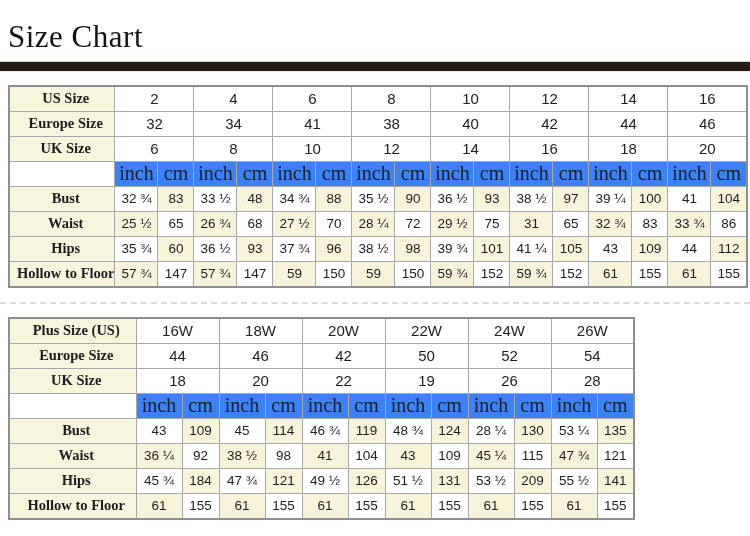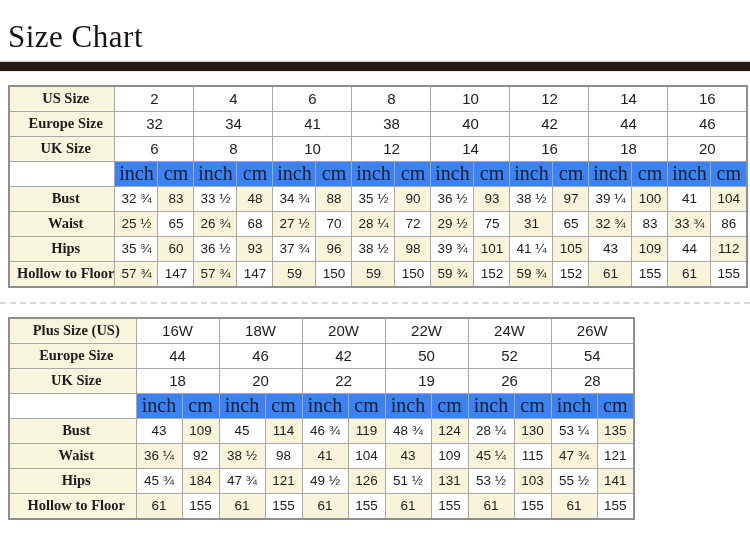--- a/index.html
+++ b/index.html
@@ -292,21 +292,21 @@
           <th class="label">Hips</th>
           <td class="m white">45 ¾</td>
           <td class="m cream">184</td>
           <td class="m white">47 ¾</td>
           <td class="m cream">121</td>
           <td class="m white">49 ½</td>
           <td class="m cream">126</td>
           <td class="m white">51 ½</td>
           <td class="m cream">131</td>
           <td class="m white">53 ½</td>
-          <td class="m cream">103</td>
+          <td class="m cream">209</td>
           <td class="m white">55 ½</td>
           <td class="m cream">141</td>
         </tr>
         <tr>
           <th class="label">Hollow to Floor</th>
           <td class="m cream">61</td>
           <td class="m white">155</td>
           <td class="m cream">61</td>
           <td class="m white">155</td>
           <td class="m cream">61</td>

